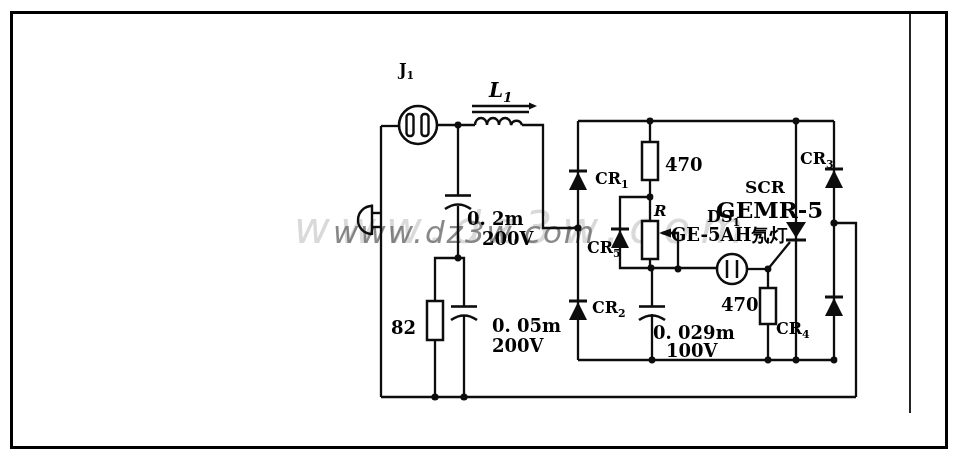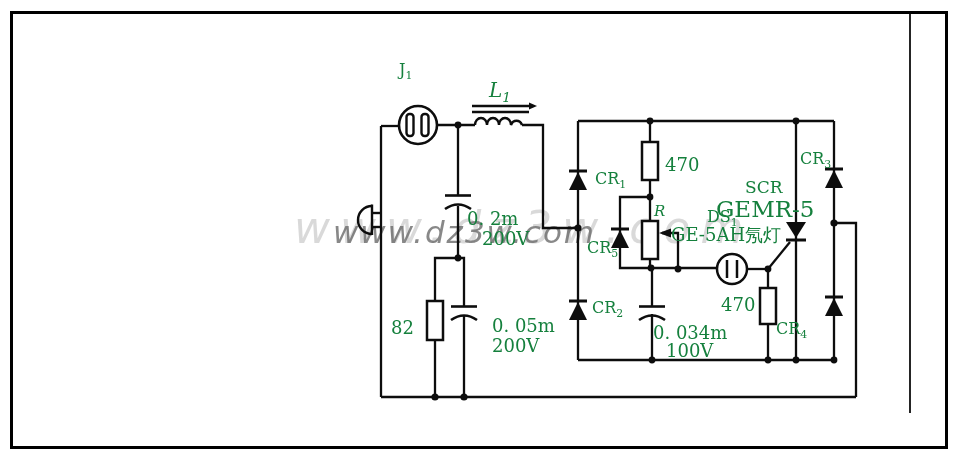--- a/index.html
+++ b/index.html
@@ -1,21 +1,21 @@
 <!DOCTYPE html>
 <html><head>
 <meta charset="utf-8">
 <style>
   html,body{margin:0;padding:0;background:#ffffff;}
   .stage{position:relative;width:960px;height:459px;background:#fff;overflow:hidden;
          font-family:"DejaVu Serif",serif;}
   .frame{position:absolute;left:10px;top:11px;width:932px;height:432px;border:3px solid #000;}
   .para{position:absolute;left:30px;top:21px;width:294px;font-size:21.5px;line-height:30px;
         color:#0a0a0a;text-align:justify;text-indent:2em;letter-spacing:.5px;font-weight:bold;}
-  .lbl{position:absolute;color:#15803d;font-weight:normal;white-space:nowrap;
+  .lbl{position:absolute;color:#000000;font-weight:bold;white-space:nowrap;
        font-size:16px;line-height:1;}
   .lbl sub{font-size:68%;line-height:0;}
   .val{font-size:18px;}
   .cn{font-size:19px;}
   .it{font-style:italic;text-align:center;}
   .wm-light{position:absolute;left:294px;top:202px;font-size:44px;font-style:italic;
             color:rgba(185,185,185,.55);letter-spacing:10px;white-space:nowrap;
             font-family:"DejaVu Sans",sans-serif;}
   .wm-dark{position:absolute;left:333px;top:214px;font-size:31px;font-style:italic;
            color:rgba(110,110,110,.82);letter-spacing:2px;white-space:nowrap;
@@ -170,20 +170,20 @@
   <div class="lbl it" style="left:654px;top:204px;font-size:15px;">R</div>
   <div class="lbl" style="left:687px;top:209px;margin-left:20px;"><span>DS</span><sub>1</sub></div>
 
   <div class="lbl" style="left:745px;top:179px;font-size:17px;">SCR</div>
   <div class="lbl" style="left:716px;top:198px;font-size:23px;">GEMR-5</div>
   <div class="lbl cn" style="left:671px;top:226px;font-size:18px;">GE-5AH氖灯</div>
 
   <div class="lbl" style="left:587px;top:240px;"><span>CR</span><sub>5</sub></div>
   <div class="lbl" style="left:592px;top:300px;"><span>CR</span><sub>2</sub></div>
 
-  <div class="lbl val" style="left:653px;top:324px;">0. 034m</div>
+  <div class="lbl val" style="left:653px;top:324px;">0. 029m</div>
   <div class="lbl val" style="left:666px;top:342px;">100V</div>
   <div class="lbl val" style="left:721px;top:296px;">470</div>
 
   <div class="lbl" style="left:800px;top:151px;"><span>CR</span><sub>3</sub></div>
   <div class="lbl" style="left:776px;top:321px;"><span>CR</span><sub>4</sub></div>
 
 </div>
 
 </body></html>

